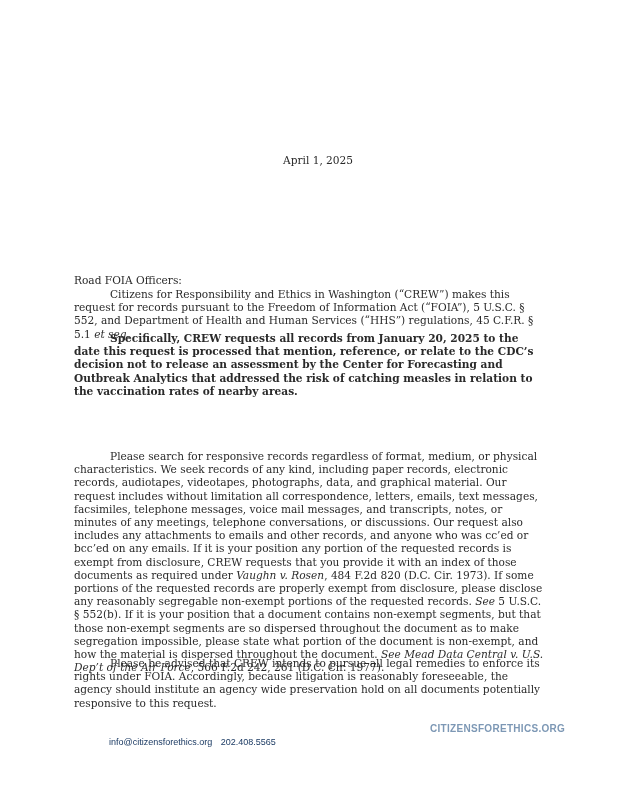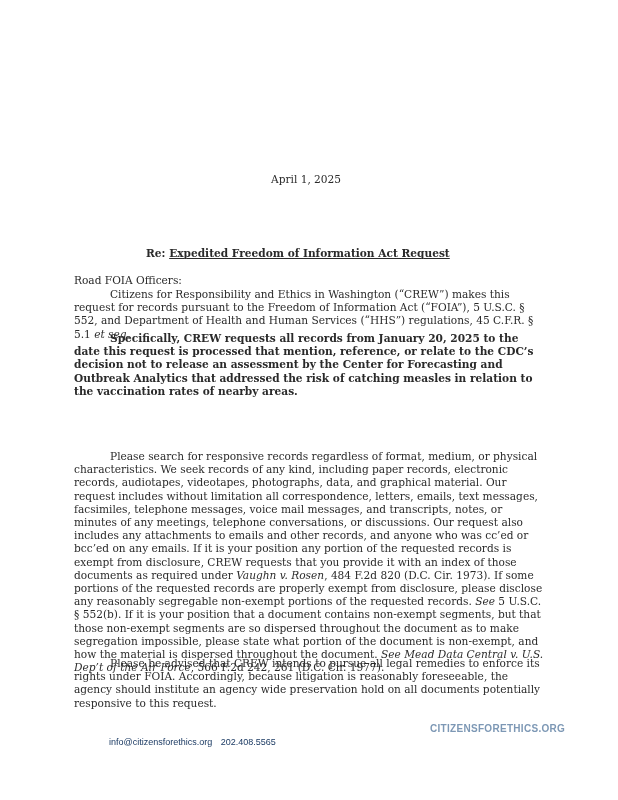--- a/index.html
+++ b/index.html
@@ -21,21 +21,21 @@
       font-family: "DejaVu Sans", sans-serif; font-weight: bold;
       font-size: 5.6px; line-height: 12.5px; letter-spacing: 1.2px; color: #1b3a63;
       white-space: nowrap;
     }
 
     .txt {
       position: absolute;
       font-family: "DejaVu Serif", serif; font-size: 10.6px; line-height: 13.2px;
       color: #2a2a2a;
     }
-    .date { left: 271px; top: 154px; margin-top: 19px; }
+    .date { left: 283px; top: 154px; }
     .address { left: 74px; top: 181px; }
     .re { left: 146px; top: 247px; font-weight: bold; white-space: nowrap; }
     .re u { text-decoration: underline; }
     .salutation { left: 74px; top: 274px; }
     .para { left: 74px; width: 472px; text-align: left; }
     .para .indent { display: inline-block; width: 36px; }
     .p1 { top: 288px; }
     .p2 { top: 332px; font-weight: bold; }
     .p3 { top: 450px; }
     .p4 { top: 657px; }
@@ -56,24 +56,20 @@
   </style>
 </head>
 <body>
 
 <div class="page">
 
 
   <div class="txt date">April 1, 2025</div>
 
 
-  <div class="txt re">
-    <span>Re:</span>
-    <u>Expedited Freedom of Information Act Request</u>
-  </div>
 
   <div class="txt salutation">Road FOIA Officers:</div>
 
   <div class="txt para p1">
     <span class="indent"></span><span>Citizens for Responsibility and Ethics in Washington (“CREW”) makes this request for records pursuant to the Freedom of Information Act (“FOIA”), 5 U.S.C. § 552, and Department of Health and Human Services (“HHS”) regulations, 45 C.F.R. § 5.1 </span><i>et seq.</i>
   </div>
 
   <div class="txt para p2">
     <span class="indent"></span><span>Specifically, CREW requests all records from January 20, 2025 to the date this request is processed that mention, reference, or relate to the CDC’s decision not to release an assessment by the Center for Forecasting and Outbreak Analytics that addressed the risk of catching measles in relation to the vaccination rates of nearby areas.</span>
   </div>

